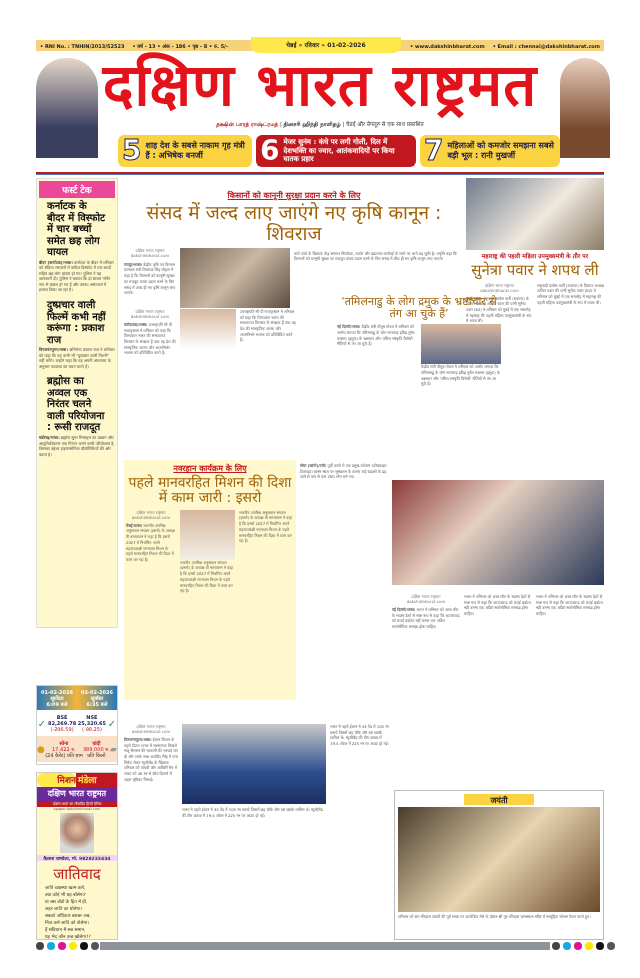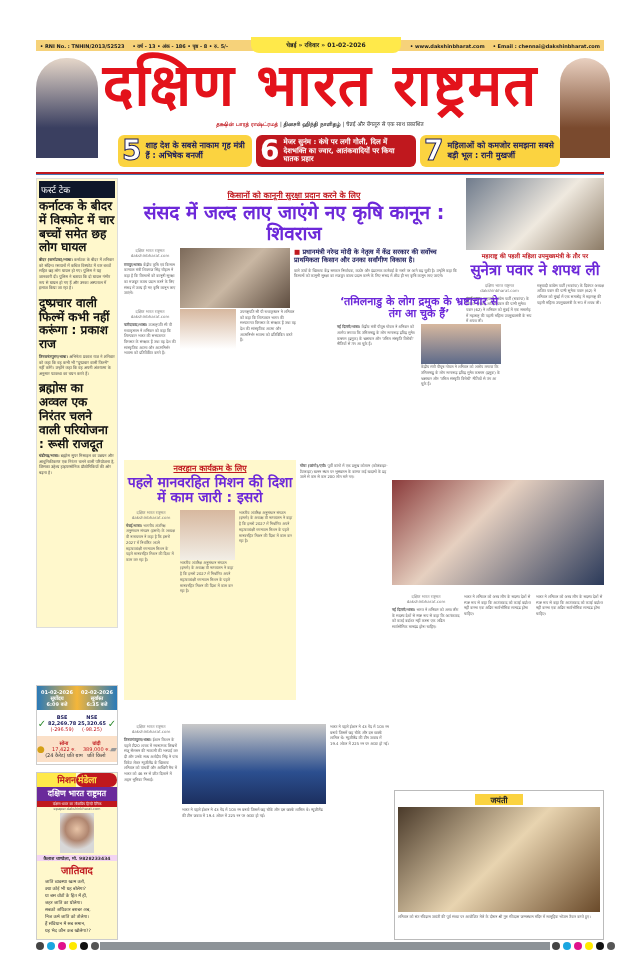--- a/index.html
+++ b/index.html
@@ -15,41 +15,41 @@
   .subline .red { color: #c0181e; font-weight: bold; }
   .teaser { top: 135px; height: 32px; border-radius: 6px; display: flex; align-items: center; padding: 0 4px; font-weight: bold; font-size: 8px; line-height: 1.2; }
   .teaser .num { font-size: 28px; margin-right: 4px; line-height: 30px; font-weight: bold; }
   .t1 { left: 118px; width: 134px; background: #fbd340; color: #1b1b5a; }
   .t1 .num { color: #fff; -webkit-text-stroke: 1px #1b1b5a; }
   .t2 { left: 256px; width: 160px; background: #c0181e; color: #fff; }
   .t3 { left: 420px; width: 140px; background: #fbd340; color: #1b1b5a; }
   .t3 .num { color: #fff; -webkit-text-stroke: 1px #1b1b5a; }
   .rule { left: 36px; top: 172px; width: 568px; height: 3px; border-top: 2px solid #c0181e; border-bottom: 1px solid #4a7bb7; }
   .leftcol { left: 36px; top: 178px; width: 82px; height: 450px; background: #fff8cc; border: 1px solid #ddd; padding: 2px; }
-  .label-box { background: #0f172a; color: #fff; font-size: 9px; text-align: left; padding: 2px; font-weight: normal; margin-bottom: 2px; }
-  .lc-head { font-size: 12px; font-weight: bold; line-height: 1.15; color: #111; margin: 2px 0; }
+  .label-box { background: #ec4899; color: #fff; font-size: 9px; text-align: center; padding: 2px; font-weight: bold; margin-bottom: 2px; }
+  .lc-head { font-size: 10px; font-weight: bold; line-height: 1.15; color: #111; margin: 2px 8px; }
   .lc-body { font-size: 4px; line-height: 1.4; color: #444; }
   .widgets { left: 36px; top: 685px; width: 82px; height: 80px; border: 1px solid #ccc; }
   .w-sun { height: 24px; background: linear-gradient(90deg, #2a7ab8, #f4b63a, #2a7ab8); font-size: 5px; display: flex; justify-content: space-around; align-items: center; color: #fff; font-weight: bold; }
   .w-mkt { height: 26px; background: #fff; display: flex; justify-content: space-around; align-items: center; font-size: 5px; text-align: center; font-weight: bold; color: #1b1b5a; }
   .w-mkt .neg { color: #c0181e; font-weight: normal; }
   .w-metal { height: 26px; background: #fbe0c8; display: flex; justify-content: space-around; align-items: center; font-size: 5px; text-align: center; color: #c0181e; }
   .kavya { left: 36px; top: 772px; width: 82px; height: 168px; background: #fff8cc; border: 1px solid #ccc; }
   .kv-title { display: flex; height: 14px; font-size: 9px; font-weight: bold; }
-  .kv-title .a { background: #ffe94a; color: #c0181e; flex: 1; text-align: right; padding-right: 0; }
-  .kv-title .b { background: #c0181e; color: #ffe94a; flex: 1; padding-left: 2px; border-radius: 7px; }
+  .kv-title .a { background: #ffe94a; color: #c0181e; flex: 1; text-align: right; padding-right: 0; border-radius: 7px; }
+  .kv-title .b { background: #c0181e; color: #ffe94a; flex: 1; padding-left: 2px; }
   .kv-paper { background: #6a2a9b; color: #fff; font-size: 8px; text-align: center; font-weight: bold; height: 14px; line-height: 14px; }
   .kv-tag { background: #c0181e; color: #fff; font-size: 3.5px; text-align: center; height: 6px; }
   .kv-url { font-size: 3.5px; text-align: center; color: #666; }
   .kv-photo { width: 34px; height: 40px; margin: 2px auto; background: radial-gradient(circle at 50% 40%, #e7c3a6 0, #b08670 40%, #d8d8d8 70%); }
   .kv-author { background: #f2d3f2; font-size: 4.5px; text-align: center; font-weight: bold; color: #333; }
-  .kv-poem-title { color: #c0181e; font-size: 10px; text-align: center; font-weight: bold; margin: 2px 0; }
+  .kv-poem-title { color: #c0181e; font-size: 15px; text-align: center; font-weight: normal; margin: 2px 0; }
   .kv-poem { font-size: 4.5px; line-height: 1.55; padding: 0 8px; color: #333; }
   .kicker { font-size: 8px; font-weight: bold; color: #c0181e; text-align: center; text-decoration: underline; }
-  .headline { font-weight: bold; color: #6d28d9; text-align: center; line-height: 1.1; }
+  .headline { font-weight: normal; color: #a16207; text-align: center; line-height: 1.1; }
   .byline { font-size: 4px; color: #777; text-align: center; }
   .txt { font-size: 3.8px; line-height: 1.5; color: #555; }
   .photo { background: linear-gradient(135deg, #7c6a5a, #c9b7a3 50%, #5d4c3f); }
   .greybar { height: 8px; background: #8d9398; }
   .dots { display: flex; gap: 3px; align-items: center; }
   .dot { width: 8px; height: 8px; border-radius: 50%; }
   .yellowbg { background: #fff8cc; }
 </style>
 </head>
 <body>
@@ -172,21 +172,20 @@
   <div class="kicker">किसानों को कानूनी सुरक्षा प्रदान करने के लिए</div>
   <div class="headline" style="font-size:19px;margin-top:2px">संसद में जल्द लाए जाएंगे नए कृषि कानून : शिवराज</div>
   <div style="display:flex;gap:4px;margin-top:4px">
     <div style="width:52px">
       <div class="byline">दक्षिण भारत राष्ट्रमत</div>
       <div class="byline">dakshinbharat.com</div>
       <div class="txt" style="margin-top:4px"><b>रायपुर/भाषा।</b> <span>केंद्रीय कृषि एवं किसान कल्याण मंत्री शिवराज सिंह चौहान ने कहा है कि किसानों को कानूनी सुरक्षा का मजबूत कवच प्रदान करने के लिए संसद में जल्द ही नए कृषि कानून लाए जाएंगे।</span></div>
     </div>
     <div class="photo" style="width:110px;height:60px"></div>
     <div style="flex:1">
-      <div style="font-size:6.5px;font-weight:bold;color:#1b1b5a;line-height:1.3"><span style="color:#c0181e">■</span> <span>प्रधानमंत्री नरेन्द्र मोदी के नेतृत्व में केंद्र सरकार की सर्वोच्च प्राथमिकता किसान और उनका सर्वांगीण विकास है।</span></div>
       <div class="txt" style="margin-top:3px">वाले तत्वों के खिलाफ केंद्र सरकार निर्णायक, कठोर और दंडात्मक कार्रवाई के रास्ते पर आगे बढ़ चुकी है। उन्होंने कहा कि किसानों को कानूनी सुरक्षा का मजबूत कवच प्रदान करने के लिए संसद में शीघ्र ही नए कृषि कानून लाए जाएंगे।</div>
     </div>
   </div>
 </div>
 
 <div class="abs" style="left:466px;top:178px;width:138px;height:260px;">
   <div class="photo" style="height:72px;background:linear-gradient(135deg,#6f7b8c,#efe9df 55%,#8c7b66)"></div>
   <div style="font-size:6px;font-weight:bold;color:#c0181e;margin-top:2px;text-align:center">महाराष्ट्र की पहली महिला उपमुख्यमंत्री के तौर पर</div>
   <div class="headline" style="font-size:15px;margin-top:2px">सुनेत्रा पवार ने शपथ ली</div>
   <div style="display:flex;gap:4px;margin-top:4px">
@@ -265,21 +264,21 @@
     </div>
     <div style="flex:1">
       <div class="photo" style="height:80px;background:linear-gradient(#c9c9c9,#2c4f8f 60%,#1c2f5f)"></div>
       <div class="txt" style="margin-top:3px">भारत ने पहले ईशान ने 43 गेंद में 103 रन बनाये जिसमें छह चौके और दस छक्के शामिल थे। न्यूजीलैंड की टीम जवाब में 19.4 ओवर में 225 रन पर आउट हो गई।</div>
     </div>
     <div class="txt" style="width:60px">भारत ने पहले ईशान ने 43 गेंद में 103 रन बनाये जिसमें छह चौके और दस छक्के शामिल थे। न्यूजीलैंड की टीम जवाब में 19.4 ओवर में 225 रन पर आउट हो गई।</div>
   </div>
 </div>
 
 <div class="abs" style="left:394px;top:790px;width:210px;height:150px;border:1px solid #bbb;padding:3px">
-  <div style="background:#fbd340;width:48px;margin:0 auto;font-size:8px;font-weight:bold;text-align:center">जयंती</div>
+  <div style="background:#fbd340;width:70px;margin:0 auto;font-size:8px;font-weight:bold;text-align:center">जयंती</div>
   <div class="photo" style="height:105px;margin-top:2px;background:linear-gradient(135deg,#4a3a2a,#e8d4b0 50%,#6a4a2a)"></div>
   <div class="txt" style="margin-top:2px">शनिवार को संत रविदास जयंती की पूर्व संध्या पर आयोजित मेले के दौरान श्री गुरु रविदास जन्मस्थान मंदिर में सामूहिक भोजन तैयार करते हुए।</div>
 </div>
 
 <div class="abs dots" style="left:36px;top:942px;">
   <div class="dot" style="background:#444"></div>
   <div class="dot" style="background:#1aa6e0"></div>
   <div class="dot" style="background:#e0118c"></div>
   <div class="dot" style="background:#ffe900"></div>
   <div class="dot" style="background:#111"></div>

